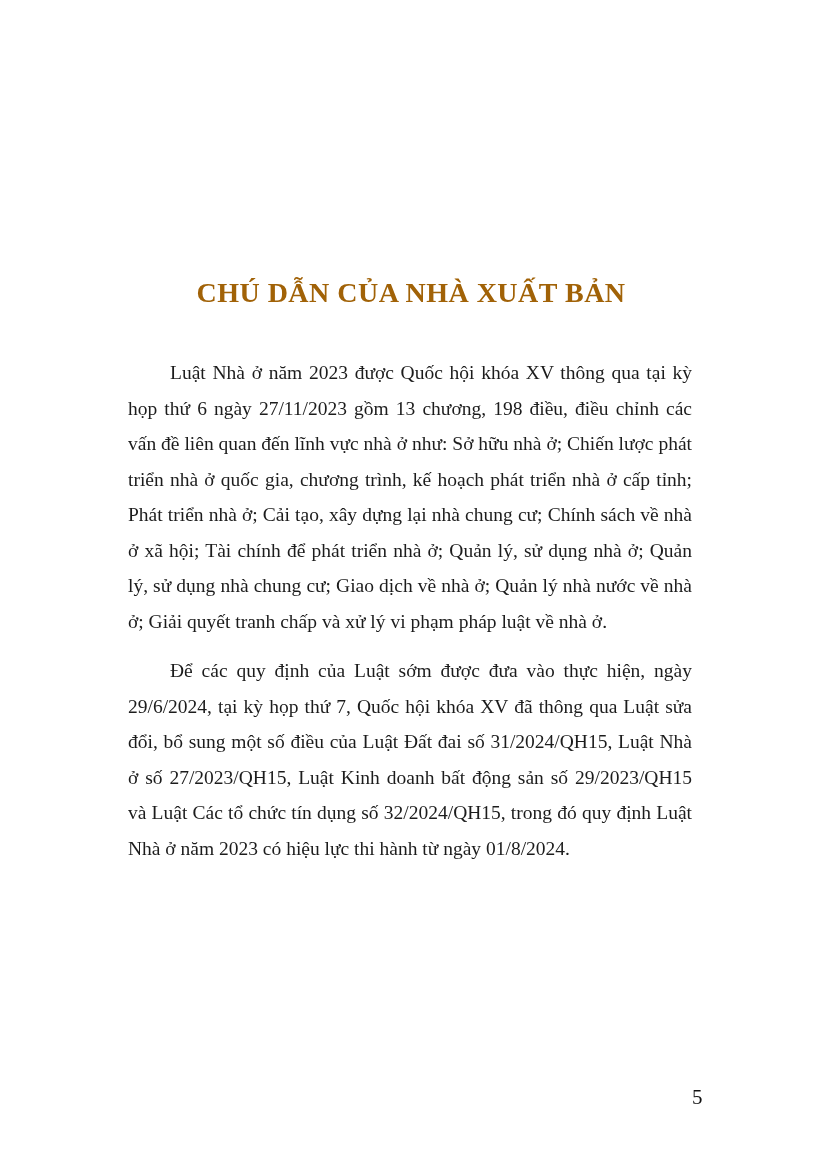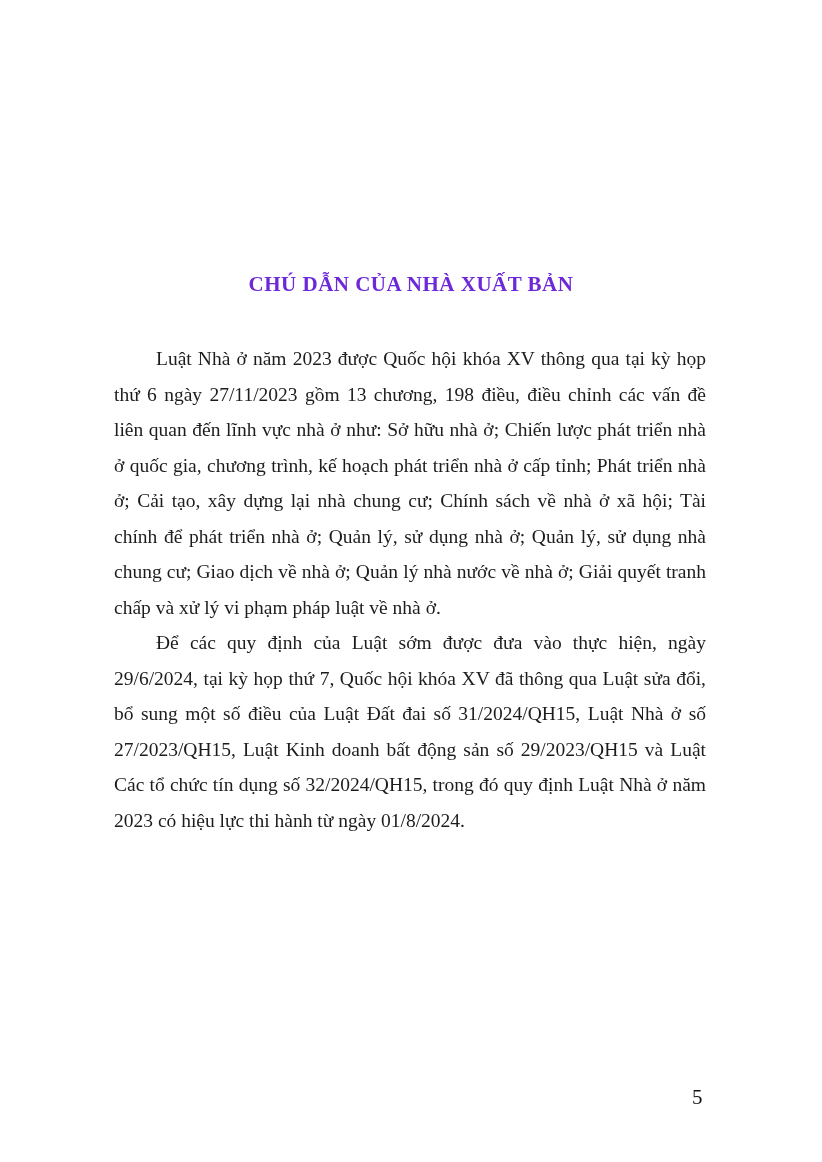--- a/index.html
+++ b/index.html
@@ -16,36 +16,36 @@
     color: #1c1c1c;
     overflow: hidden;
   }
   .title {
     position: absolute;
     top: 258px;
     left: 0;
     width: 100%;
     text-align: center;
     font-weight: bold;
-    font-size: 21px;
+    font-size: 28px;
     letter-spacing: 0.5px;
-    color: #6d28d9;
+    color: #a16207;
   }
   .body-text {
     position: absolute;
     top: 341px;
     left: 114px;
     width: 592px;
     font-size: 19.5px;
     line-height: 35.5px;
     text-align: justify;
     text-justify: inter-word;
   }
   .body-text p {
-    margin: 0;
+    margin: 14px;
     padding: 0;
     text-indent: 42px;
   }
   .page-number {
     position: absolute;
     top: 1085px;
     left: 692px;
     font-size: 21px;
     color: #111111;
   }

